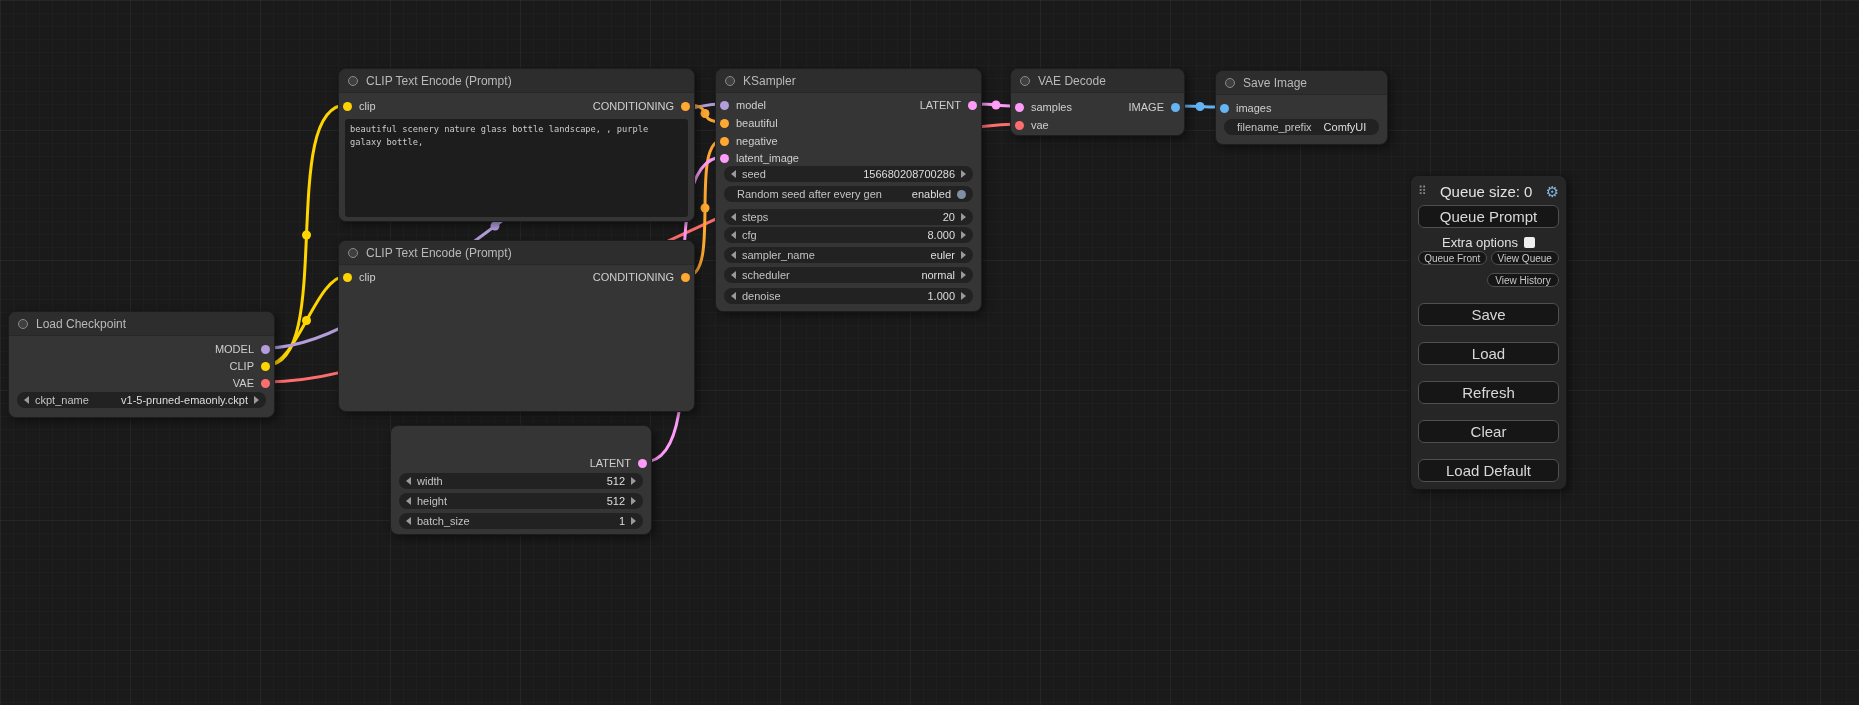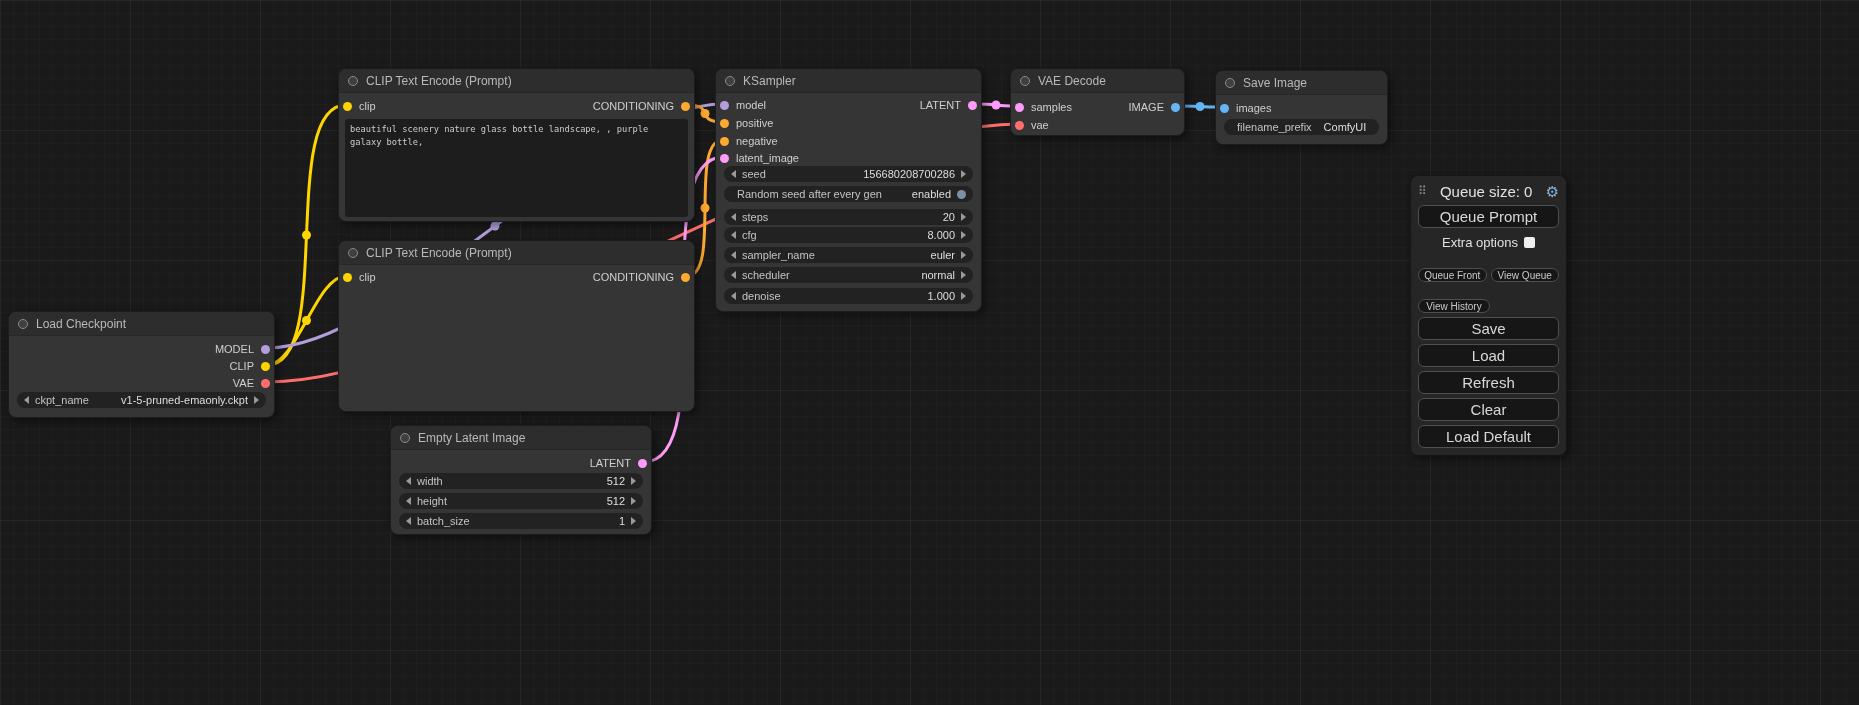--- a/index.html
+++ b/index.html
@@ -50,26 +50,26 @@
     white-space:pre-wrap; overflow:hidden; }
 
   .menu-panel { position:absolute; z-index:4; background:#262626; border:1px solid #161616; border-radius:8px;
     padding:6px 7px 7px; display:flex; flex-direction:column; color:#ddd; box-shadow:3px 3px 9px rgba(0,0,0,.45); }
   .menu-header { display:flex; align-items:center; height:18px; margin-bottom:3px; }
   .drag-handle { color:#8a8a8a; font-size:12px; cursor:grab; }
   .queue-size { flex:1; text-align:center; font-size:15px; color:#e3e3e3; }
   .gear { color:var(--c-gear); font-size:15px; line-height:1; cursor:pointer; }
   .btn { background:#161616; border:1px solid #4f4f4f; color:#d8d8d8; border-radius:6px; cursor:pointer;
     font-family:"Liberation Sans", sans-serif; }
-  .btn.big { height:23px; font-size:15px; margin-top:4px; width:100%; }
+  .btn.big { height:23px; font-size:15px; margin-top:16px; width:100%; }
   .extra-row { display:flex; align-items:center; justify-content:center; gap:6px; height:14px; margin-top:7px;
     font-size:13px; color:#e0e0e0; }
   .checkbox { width:11px; height:11px; background:#efefef; border-radius:2px; cursor:pointer; }
-  .small-row { display:flex; gap:4px; margin-top:19px; }
-  .small-row.center { justify-content:flex-start; margin-top:17px; }
+  .small-row { display:flex; gap:4px; margin-top:2px; }
+  .small-row.center { justify-content:flex-end; margin-top:8px; }
   .btn.small { height:14px; font-size:10px; border-radius:7px; flex:1; padding:0 3px; color:#c9c9c9; line-height:11px; }
   .btn.small.vh { flex:0 0 auto; width:72px; }
   .gap-above { margin-top:12px; }
 </style>
 </head>
 <body>
 
 <div class="canvas">
 
   <svg class="wires" width="1859" height="705">
@@ -143,24 +143,20 @@
       <span class="slot-dot dot-clip"></span>
       <span>clip</span>
     </div>
     <div class="slot out" style="top:29px">
       <span>CONDITIONING</span>
       <span class="slot-dot dot-conditioning"></span>
     </div>
   </div>
 
   <div class="node" style="left:390px;top:425px;width:262px;height:110px">
-    <div class="node-title">
-      <span class="collapse-dot"></span>
-      <span>Empty Latent Image</span>
-    </div>
     <div class="slot out" style="top:30px">
       <span>LATENT</span>
       <span class="slot-dot dot-latent"></span>
     </div>
     <div class="widget" style="top:47px">
       <span class="arrow-l"></span>
       <span class="w-label">width</span>
       <span class="w-value">512</span>
       <span class="arrow-r"></span>
     </div>
@@ -182,21 +178,21 @@
     <div class="node-title">
       <span class="collapse-dot"></span>
       <span>KSampler</span>
     </div>
     <div class="slot in" style="top:29px">
       <span class="slot-dot dot-model"></span>
       <span>model</span>
     </div>
     <div class="slot in" style="top:47px">
       <span class="slot-dot dot-conditioning"></span>
-      <span>positive</span>
+      <span>beautiful</span>
     </div>
     <div class="slot in" style="top:65px">
       <span class="slot-dot dot-conditioning"></span>
       <span>negative</span>
     </div>
     <div class="slot in" style="top:82px">
       <span class="slot-dot dot-latent"></span>
       <span>latent_image</span>
     </div>
     <div class="slot out" style="top:29px">

